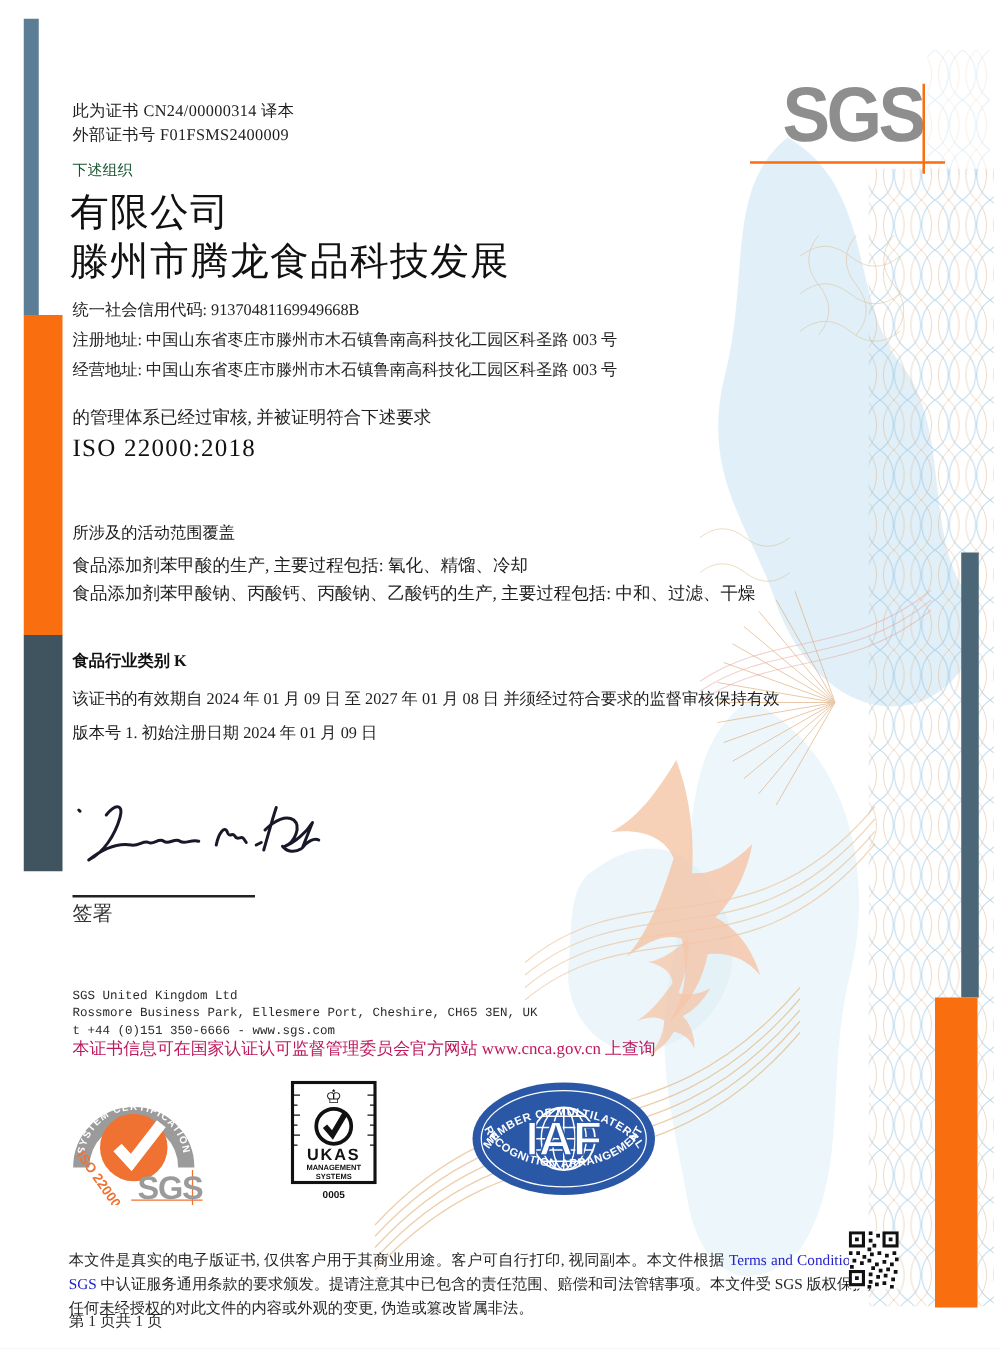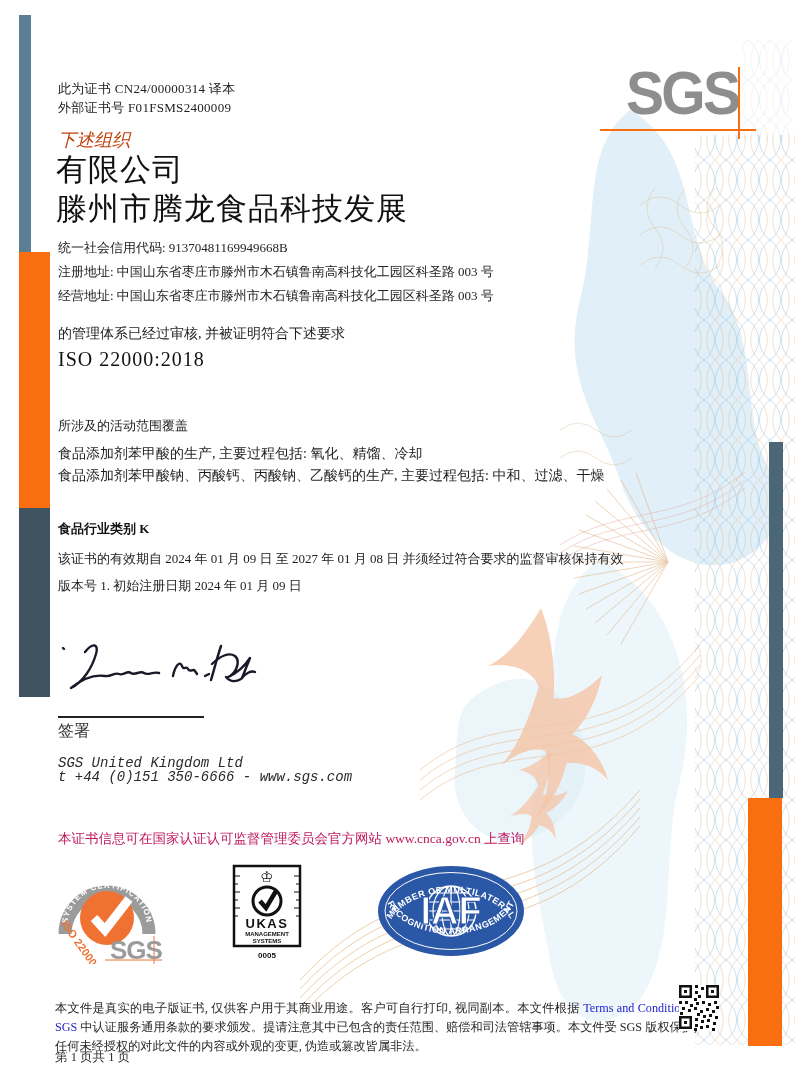--- a/index.html
+++ b/index.html
@@ -9,40 +9,40 @@
   .bg-svg{position:absolute;left:0;top:0;pointer-events:none;}
   
   .bar{position:absolute;}
   .bar-top-left{left:19px;top:15px;width:12px;height:237px;background:#5b7d95;}
   .bar-orange-left{left:19px;top:252px;width:31px;height:256px;background:#f96e0f;}
   .bar-dark-left{left:19px;top:508px;width:31px;height:189px;background:#3f545f;}
   .bar-slate-right{left:769px;top:442px;width:14px;height:356px;background:#4b6676;}
   .bar-orange-right{left:748px;top:798px;width:34px;height:248px;background:#f96e0f;}
   
   .cert-line{left:58px;font-size:13px;line-height:19px;color:#1d1d1d;letter-spacing:.3px;}
-  .org-intro{left:58px;top:128px;font-size:18px;color:#c2410c;font-style:italic;}
+  .org-intro{left:58px;top:128px;font-size:12px;color:#14532d;}
   .company{left:56px;top:150px;font-size:31px;line-height:39px;color:#111;letter-spacing:1px;}
   .meta{left:58px;font-size:13px;color:#222;}
   .sgs-word{left:626px;top:62px;font-family:"Liberation Sans","DejaVu Sans",sans-serif;
             font-weight:bold;font-size:62px;line-height:62px;color:#8e8e8e;letter-spacing:-3px;
             transform:scaleX(.92);transform-origin:left top;}
   .logo-hline{left:600px;top:129px;width:156px;height:2px;background:#f96e0f;}
   .logo-vline{left:738px;top:67px;width:2px;height:72px;background:#f96e0f;}
   
   .statement{left:58px;top:325px;font-size:14px;color:#1e1e1e;}
   .standard{left:58px;top:348px;font-size:20px;letter-spacing:1px;color:#111;}
   .scope-intro{left:58px;top:417px;font-size:13px;color:#1e1e1e;}
   .scope{left:58px;font-size:14px;line-height:22px;color:#1e1e1e;}
   .industry{left:58px;top:520px;font-size:13px;font-weight:bold;color:#111;}
   .validity{left:58px;font-size:13px;color:#1e1e1e;}
   .sig-line{left:58px;top:716px;width:146px;height:2px;background:#222;}
   .sig-label{left:58px;top:721px;font-size:16px;color:#333;}
   .mono{font-family:"Liberation Mono","DejaVu Sans Mono",monospace;}
   .sig-block{left:58px;top:735px;font-size:11.5px;line-height:14px;color:#2a2a2a;}
-  .issuer-block{left:58px;top:756px;font-size:14px;line-height:14px;color:#2a2a2a;font-style:italic;}
+  .issuer-block{left:58px;top:791px;font-size:10px;line-height:14px;color:#2a2a2a;}
   .cnca{left:58px;top:830px;font-size:13.5px;color:#be185d;}
   
   .disclaimer{left:55px;top:987px;width:642px;font-size:12.2px;line-height:19px;color:#262626;text-align:justify;}
   .link{color:#2323cc;text-decoration:none;cursor:pointer;}
   .separator{color:#444;}
   .page-info{left:55px;top:1049px;font-size:12.5px;color:#2a2a2a;}
   .logo-box{position:absolute;}
 </style>
 </head>
 <body>
@@ -148,20 +148,21 @@
       <path d="M166,8 C162,20 159,32 156,42"></path>
       <path d="M157,26 C165,18 174,14 180,18 C186,23 181,36 173,39 C181,36 190,28 195,20 L187,40 C190,36 196,32 200,34"></path>
       <path d="M171,39 C175,44 181,44 186,41"></path>
     </g>
   </svg>
   <div class="abs sig-line"></div>
   <div class="abs sig-label">签署</div>
 
   <div class="abs mono issuer-block">
     <div>SGS United Kingdom Ltd</div>
+    <div>Rossmore Business Park, Ellesmere Port, Cheshire, CH65 3EN, UK</div>
     <div>t +44 (0)151 350-6666 - www.sgs.com</div>
   </div>
   <div class="abs cnca">本证书信息可在国家认证认可监督管理委员会官方网站 www.cnca.gov.cn 上查询</div>
 
   <svg class="logo-box" style="left:50px;top:862px;" width="118" height="102" viewBox="0 0 118 102">
     <defs>
         <path id="arcT" d="M17,66 A40,40 0 0 1 97,66"></path>
       </defs>
     <path d="M15,72 A42,42 0 1 1 99,72" stroke="#9b9b9b" stroke-width="13" fill="none"></path>
     <text font-family="Liberation Sans,sans-serif" font-size="8" font-weight="bold" fill="#ffffff" letter-spacing="1">

